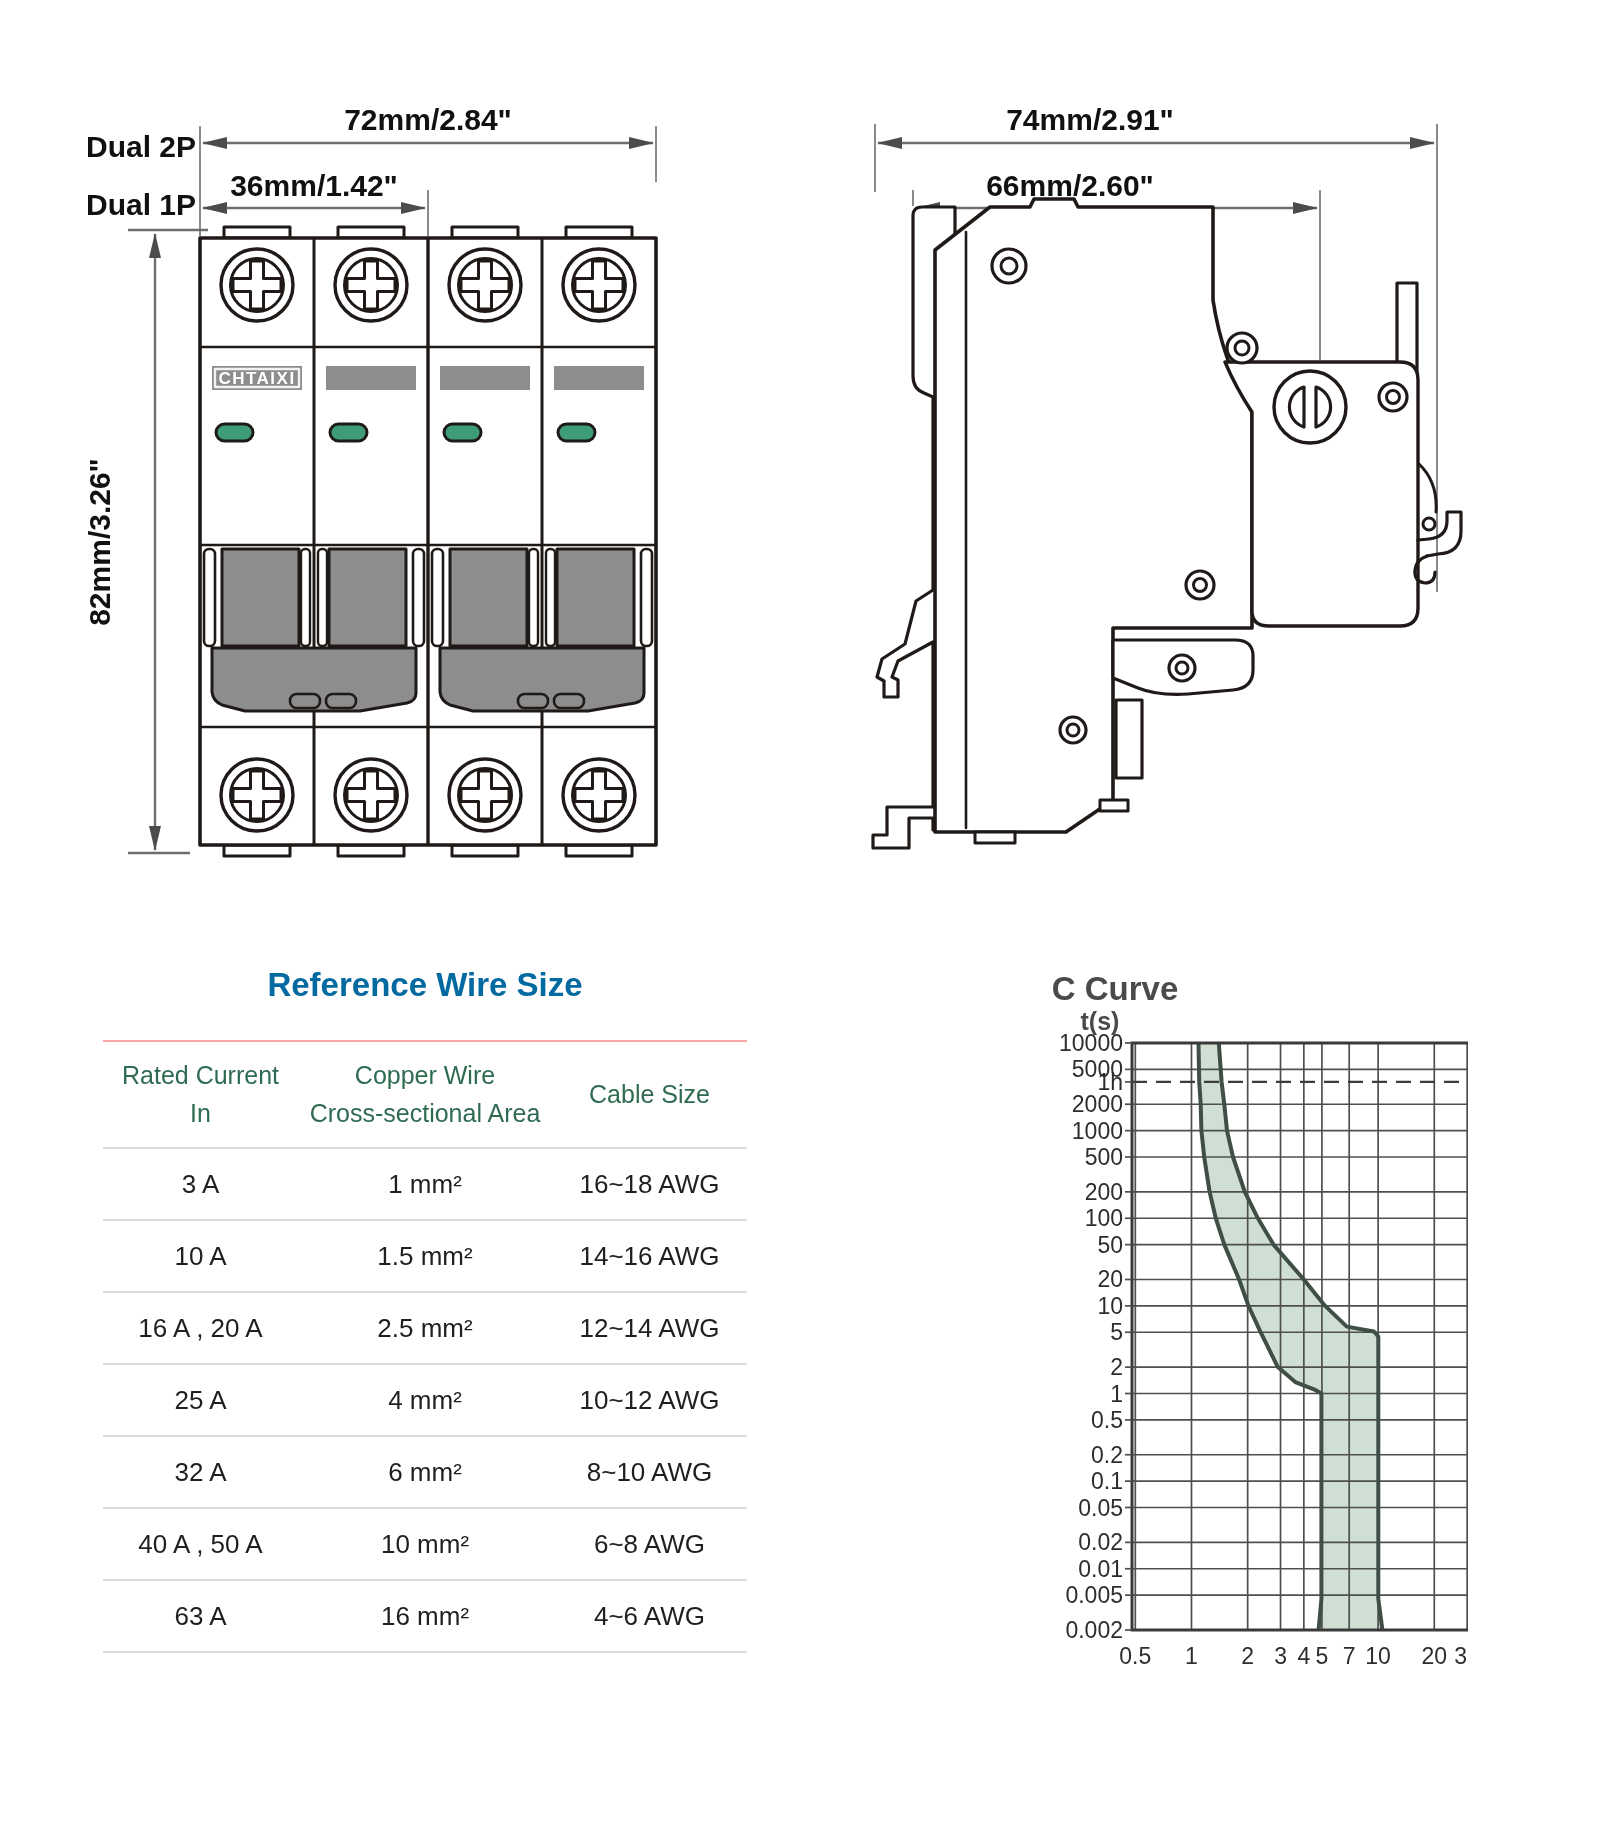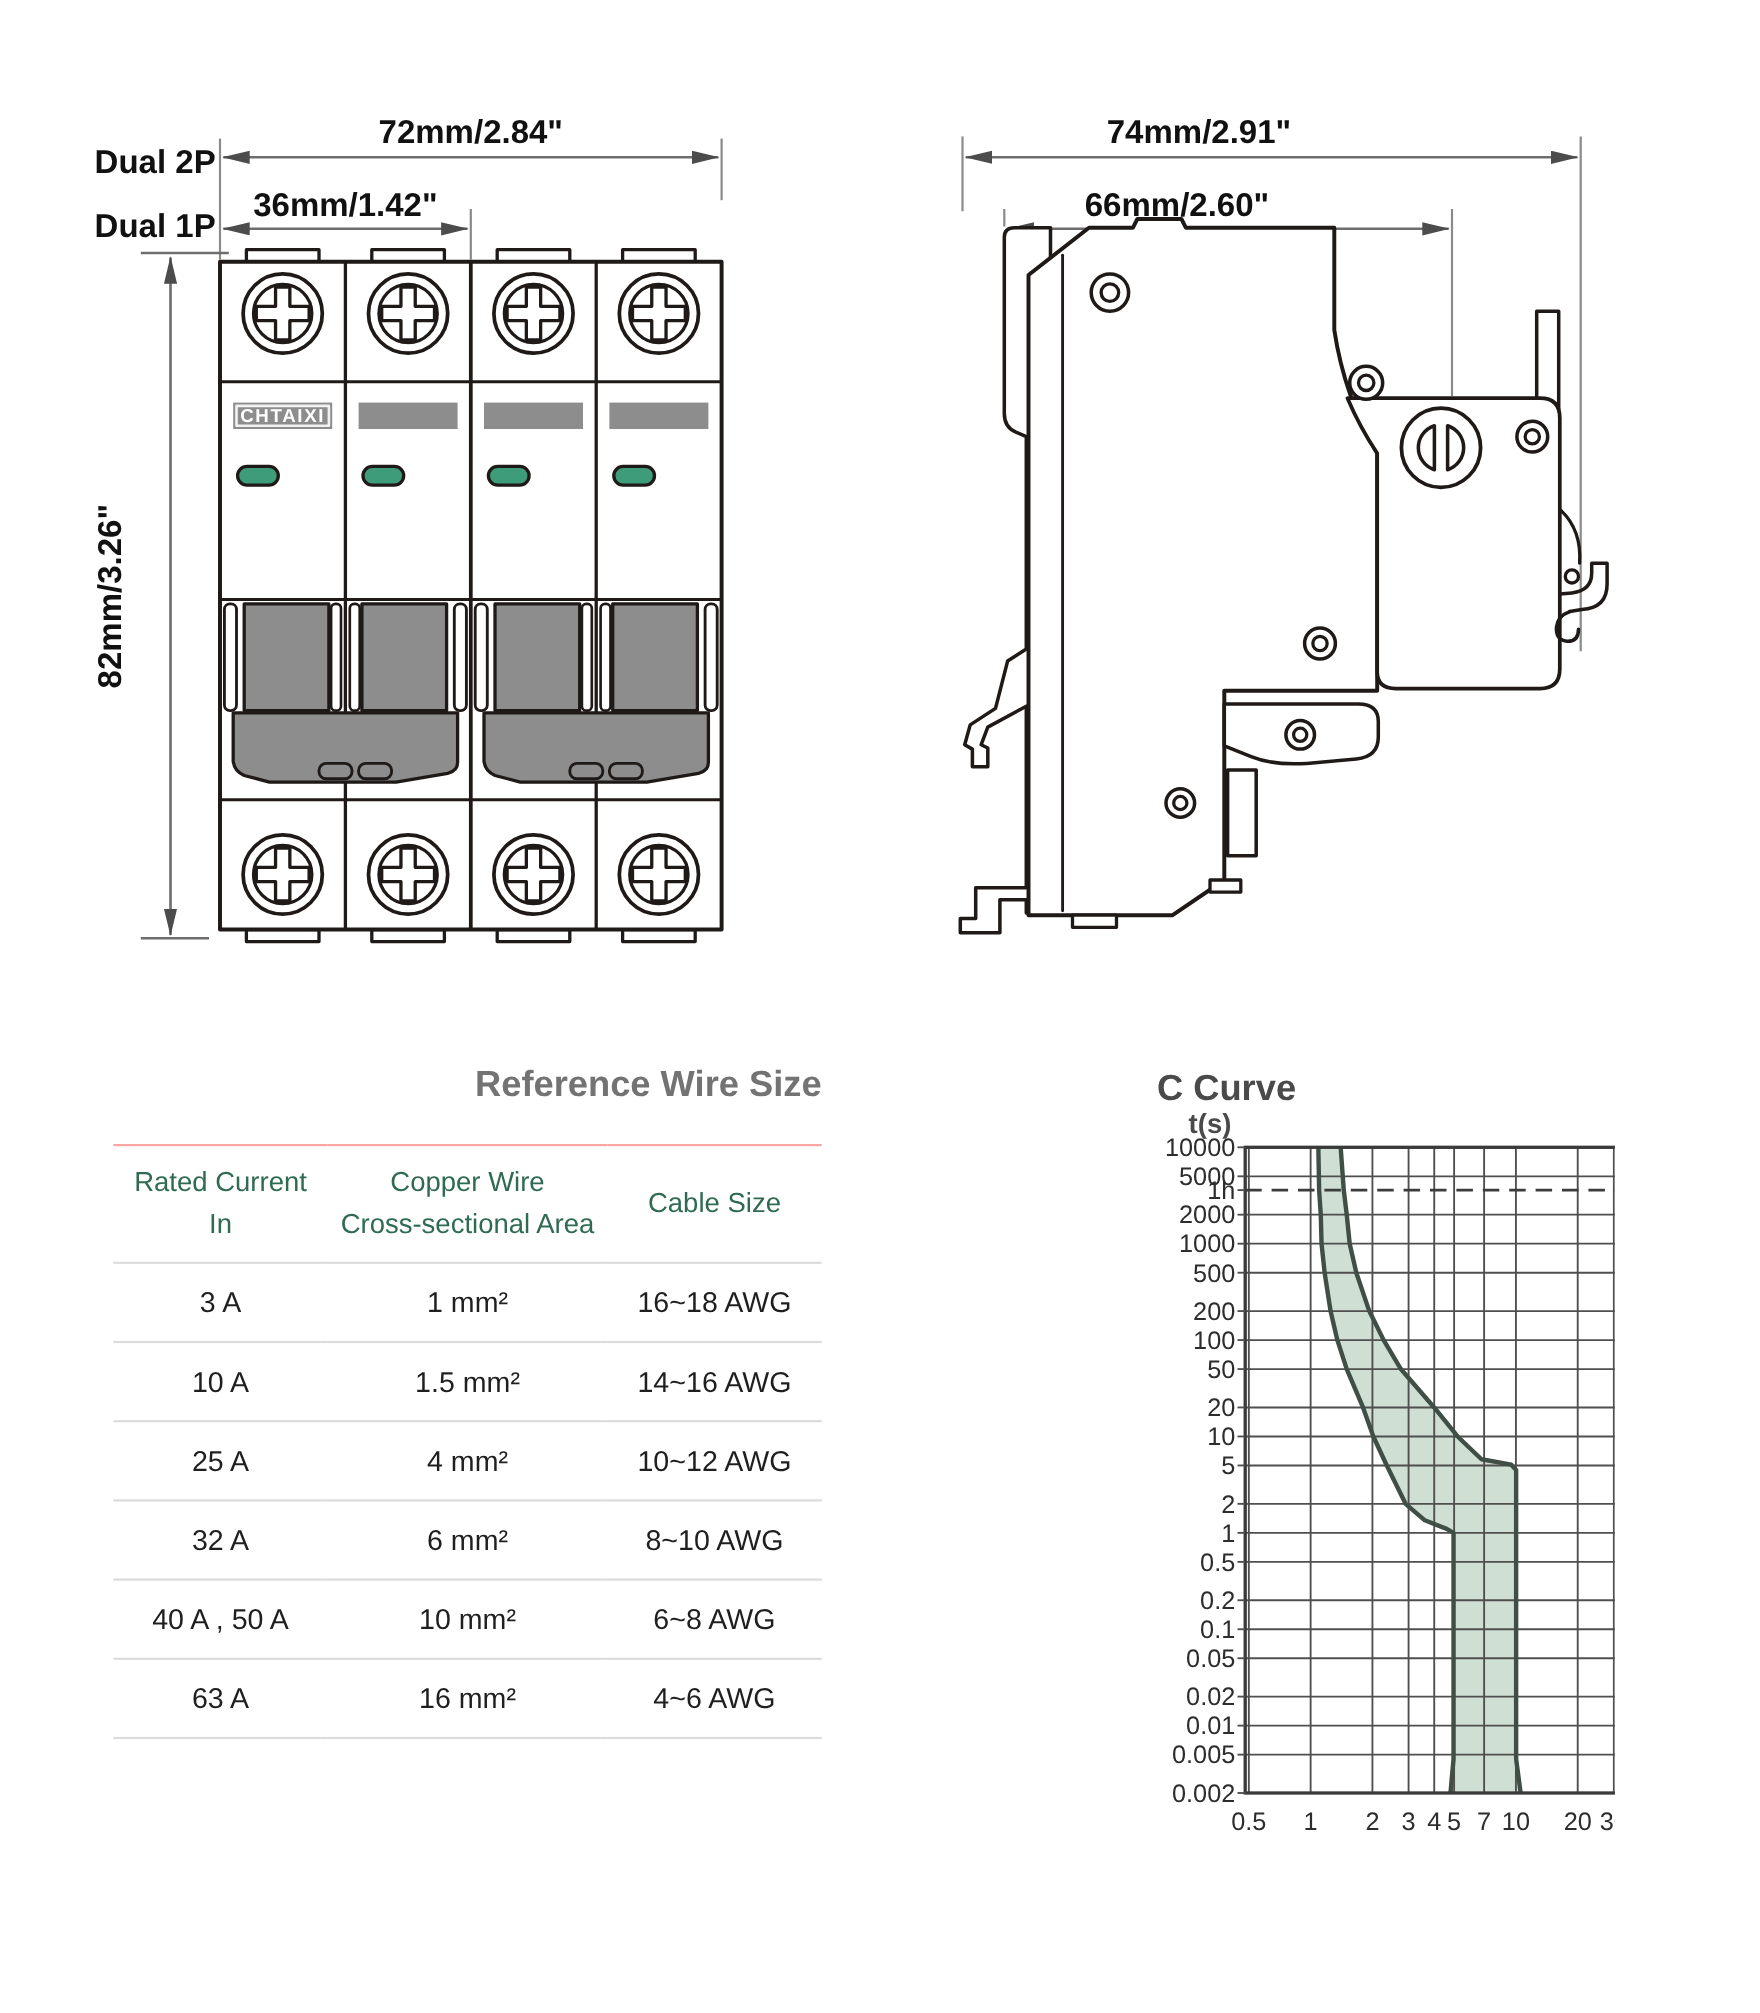--- a/index.html
+++ b/index.html
@@ -7,21 +7,21 @@
           font-family:"Liberation Sans",sans-serif;}
   svg text{font-family:"Liberation Sans",sans-serif;}
   .dim-text{font-size:30px;font-weight:bold;fill:#111;}
   .side-label{font-size:30px;font-weight:bold;fill:#111;}
   .brand-text{font-size:17px;font-weight:bold;fill:#fff;letter-spacing:1.5px;}
   .extline{stroke:#8a8a8a;stroke-width:2;}
   .dimline{stroke:#6e6e6e;stroke-width:2.4;}
   .tickline{stroke:#6e6e6e;stroke-width:2.4;}
   .outline{stroke:#1f1a17;fill:#fff;}
   .gray{fill:#8d8d8d;stroke:#1f1a17;}
-  .sec-title{position:absolute;font-size:33px;font-weight:bold;color:#737373;text-align:right;}
+  .sec-title{position:absolute;font-size:33px;font-weight:bold;color:#0369a1;text-align:center;}
   
   .wire-table{position:absolute;left:103px;top:1040px;width:644px;border-collapse:collapse;}
   .wire-table th,.wire-table td{text-align:center;font-weight:normal;}
   .wire-table thead tr{border-top:2px solid #fca5a5;border-bottom:2px solid #dcdcdc;}
   .wire-table tbody tr{border-bottom:2px solid #dcdcdc;}
   .wire-table th{font-size:25px;color:#2f6b51;padding:15px 0;line-height:1.5;}
   .wire-table td{font-size:26px;color:#1f1f1f;height:68px;}
   
   .grid{stroke:#4f4f4f;stroke-width:1.7;fill:none;}
   .gdash{stroke:#3c3c3c;stroke-width:2.4;stroke-dasharray:15 9;fill:none;}
@@ -231,20 +231,25 @@
     <tbody>
         <tr>
           <td>3 A</td>
           <td>1 mm²</td>
           <td>16~18 AWG</td>
         </tr>
         <tr>
           <td>10 A</td>
           <td>1.5 mm²</td>
           <td>14~16 AWG</td>
+        </tr>
+        <tr>
+          <td>16 A , 20 A</td>
+          <td>2.5 mm²</td>
+          <td>12~14 AWG</td>
         </tr>
         <tr>
           <td>25 A</td>
           <td>4 mm²</td>
           <td>10~12 AWG</td>
         </tr>
         <tr>
           <td>32 A</td>
           <td>6 mm²</td>
           <td>8~10 AWG</td>

